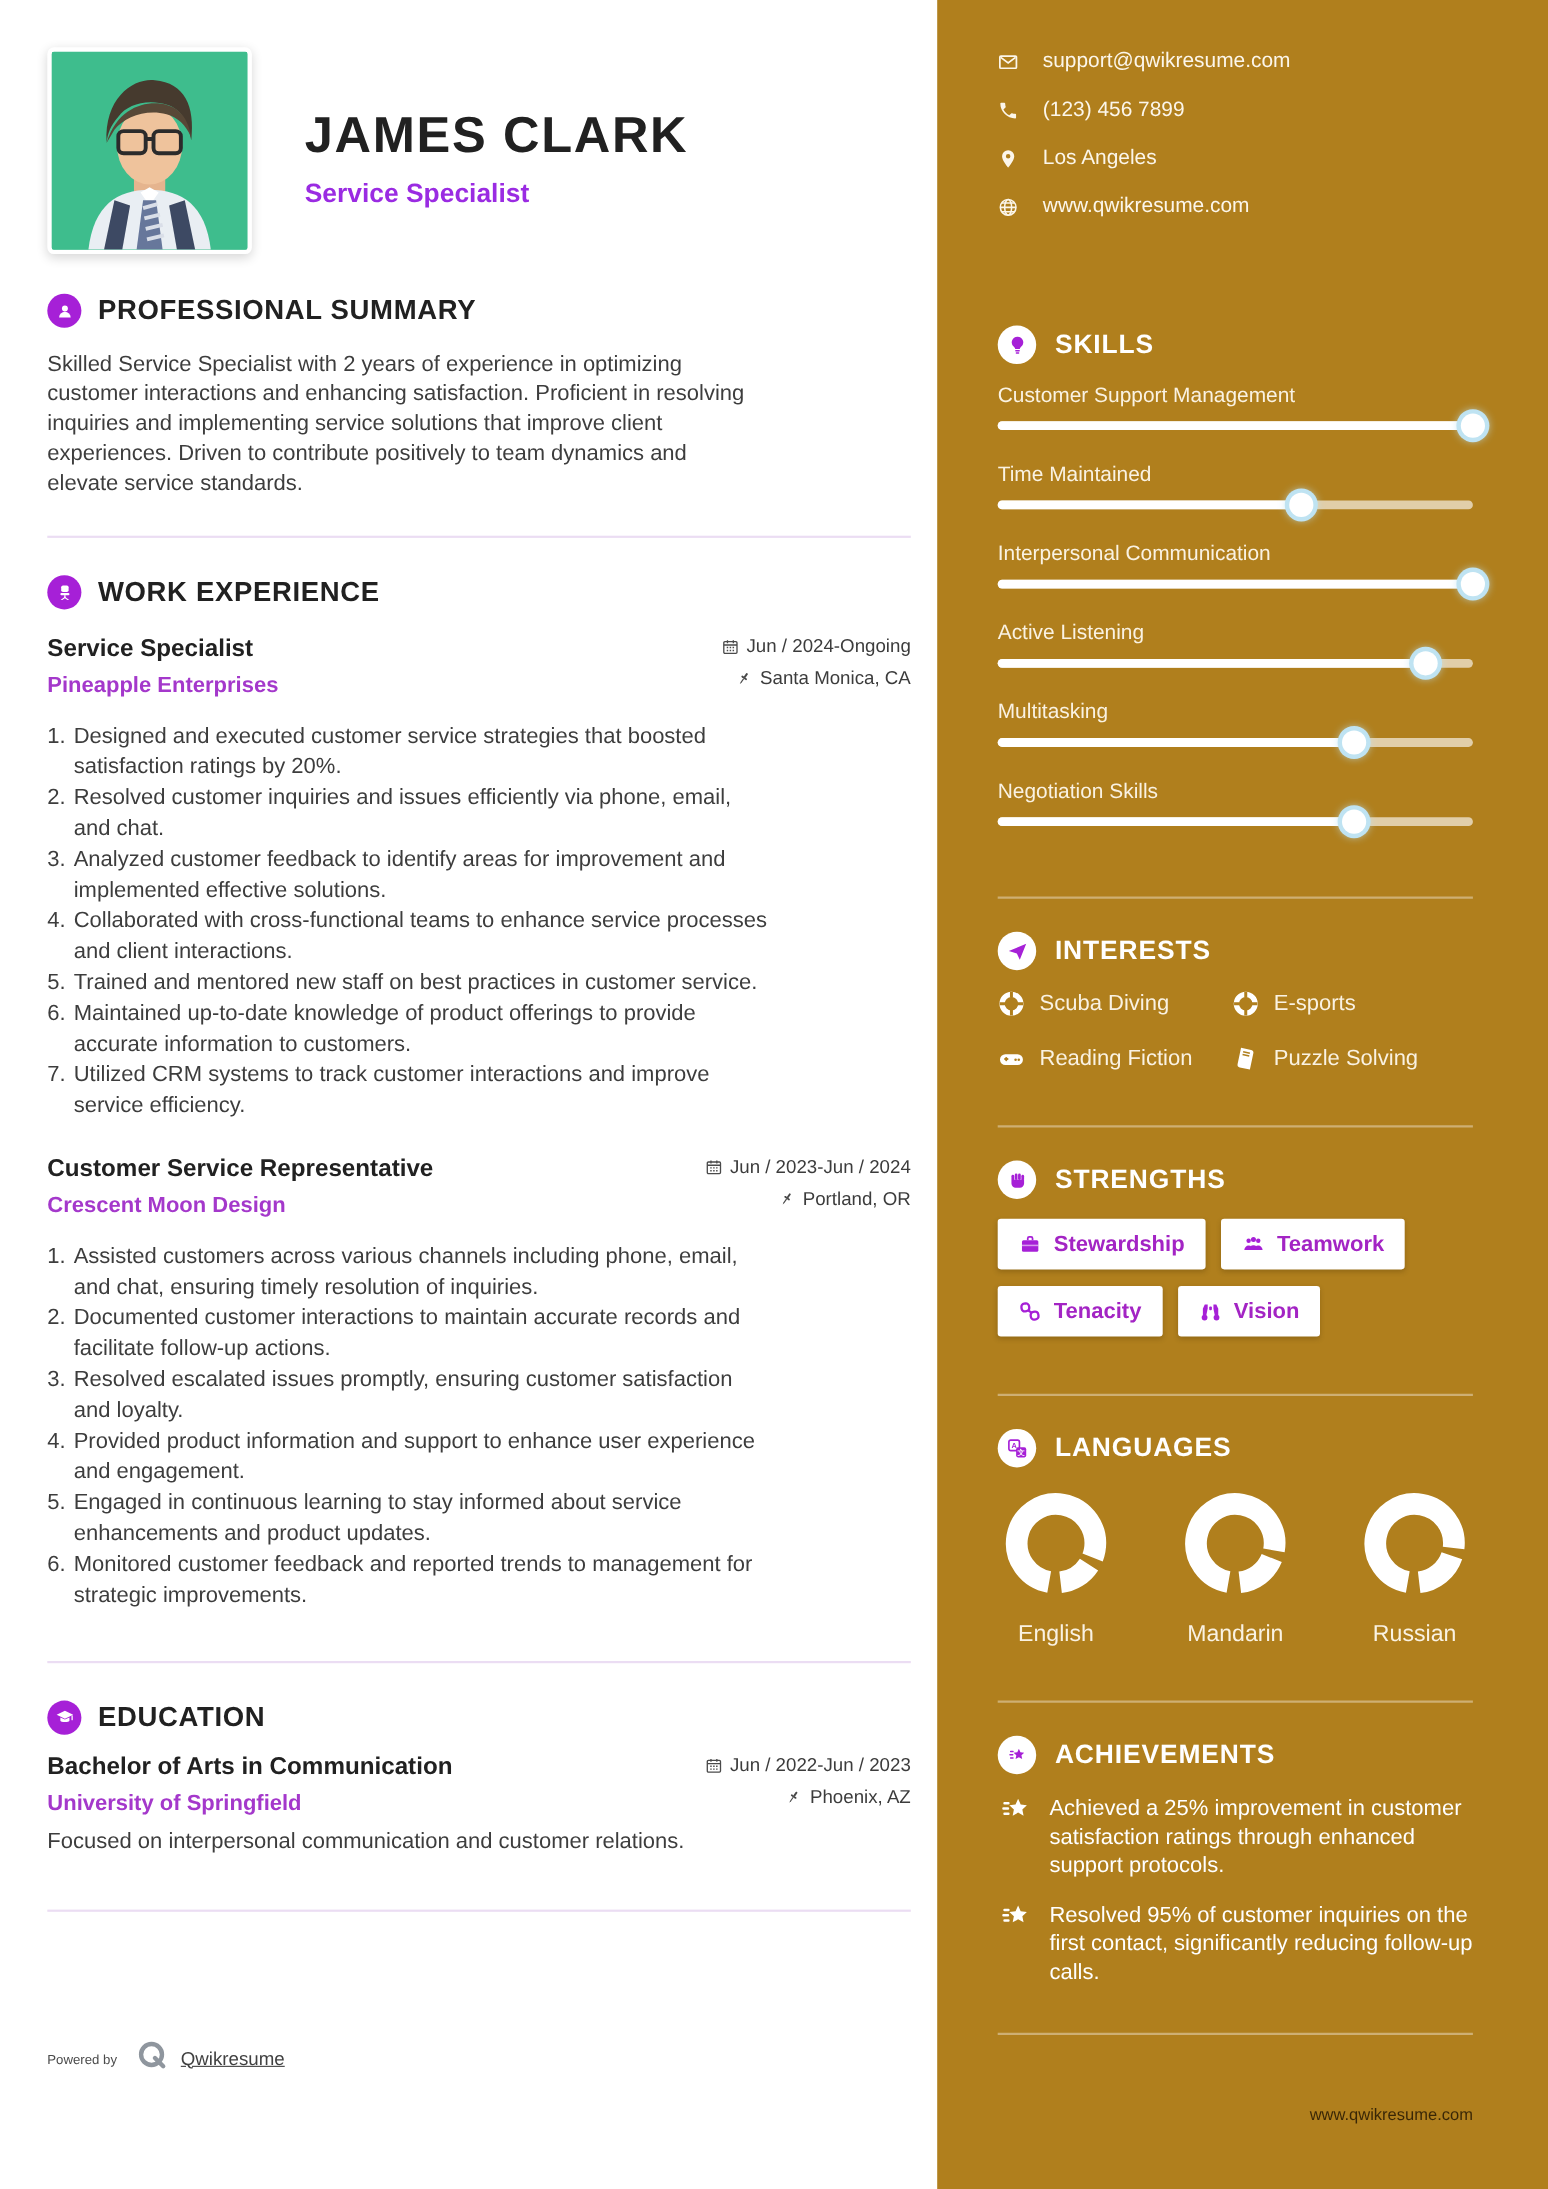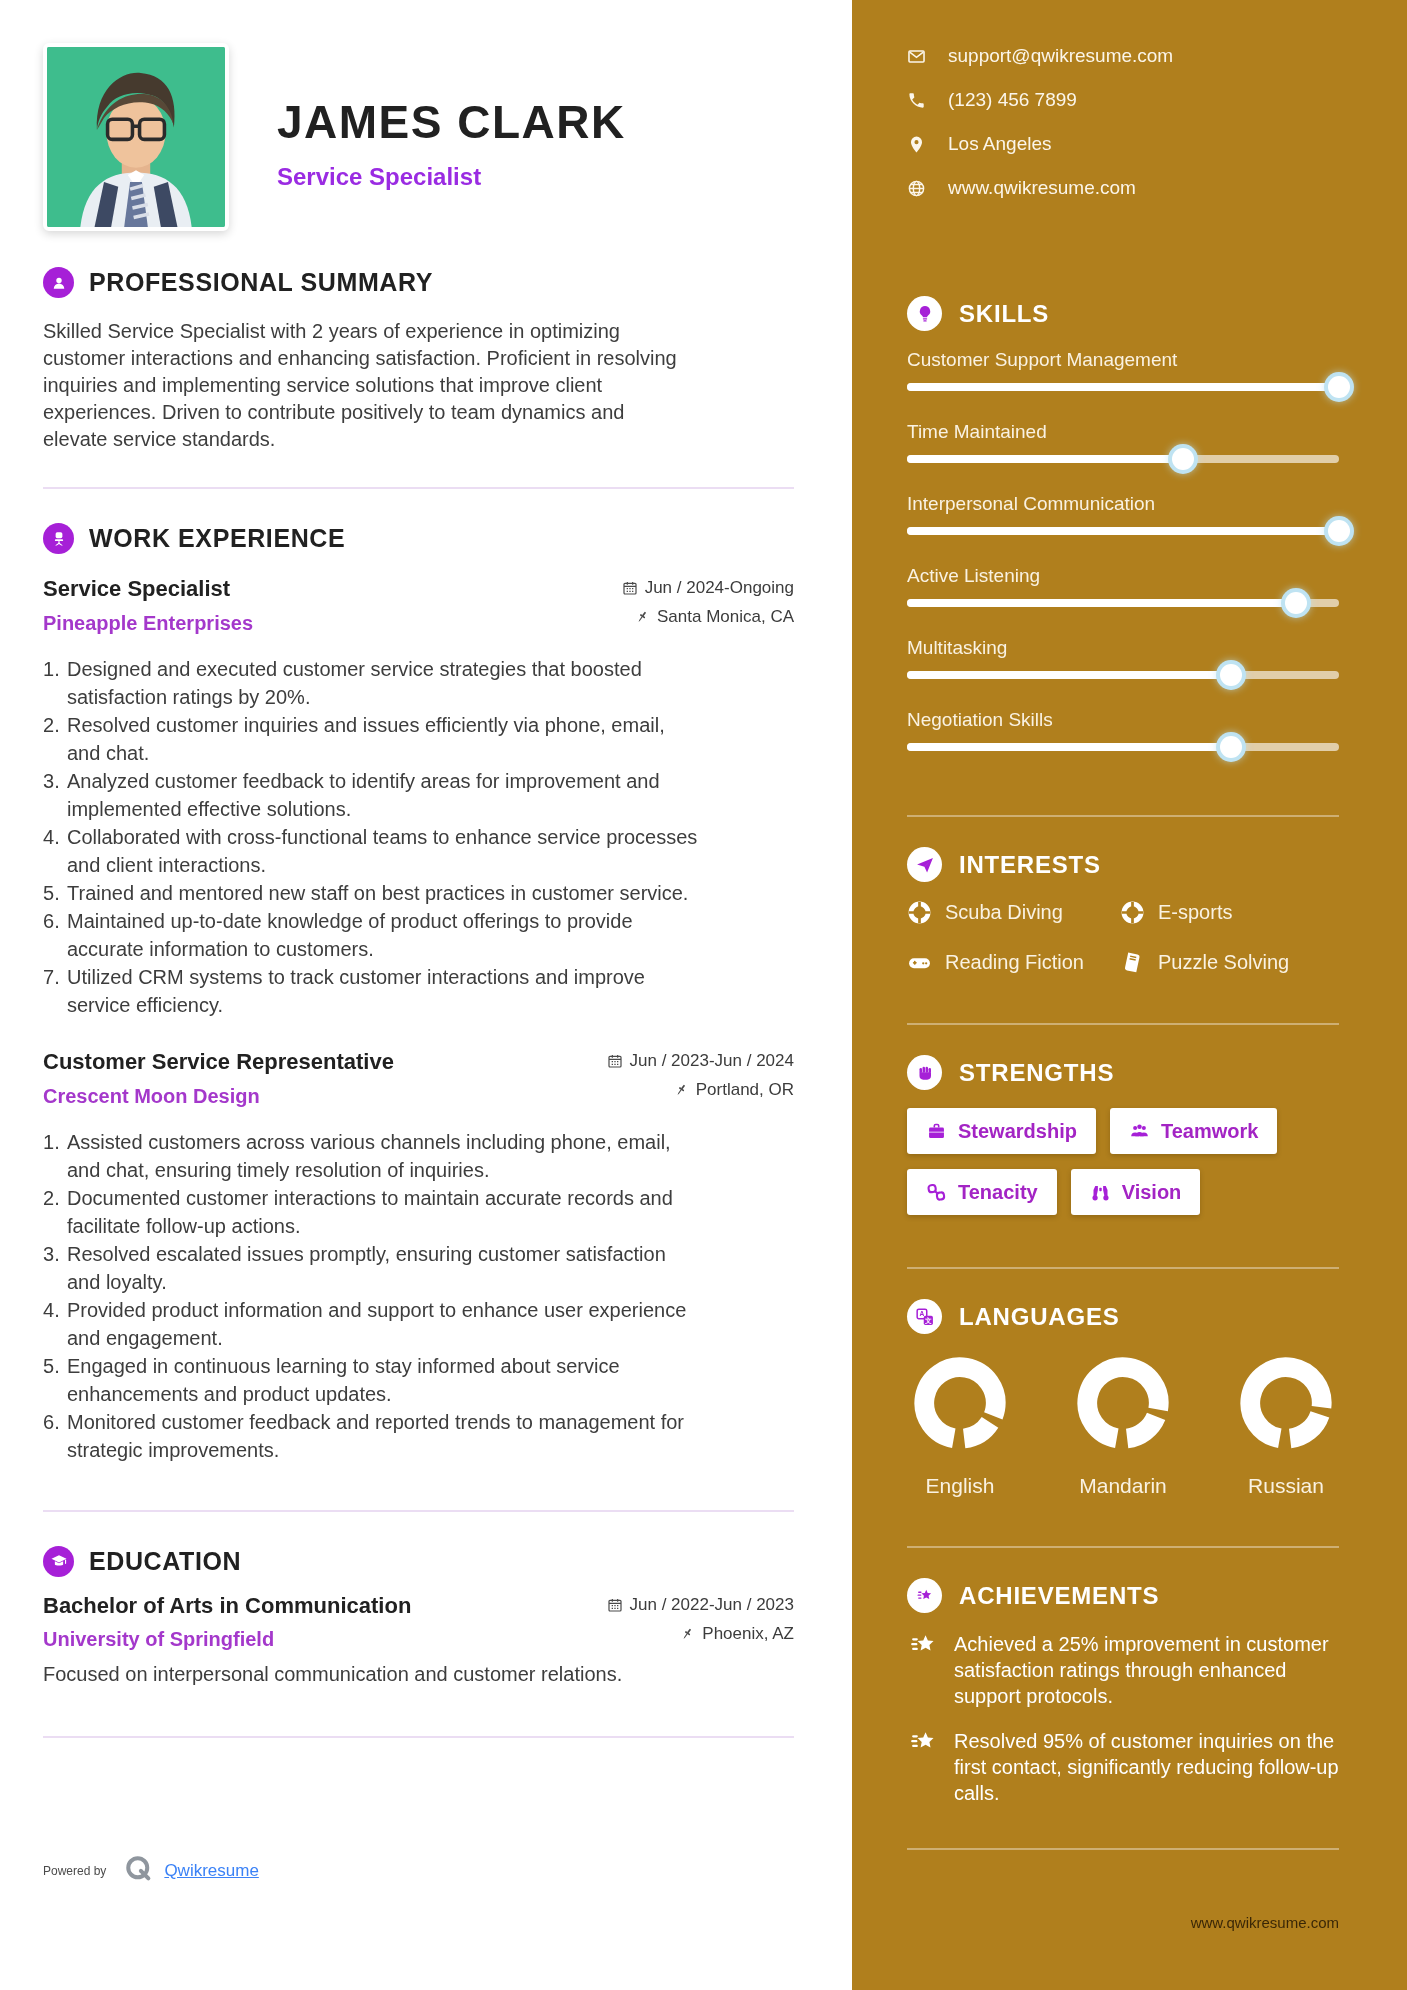--- a/index.html
+++ b/index.html
@@ -3,21 +3,21 @@
 <meta charset="utf-8">
 <style>
   * { margin:0; padding:0; box-sizing:border-box; }
   html,body { width:1407px; height:1990px; }
   body {
     font-family:"Liberation Sans", sans-serif;
     background:#ffffff; color:#333;
     display:flex; overflow:hidden; position:relative;
   }
   
-  .left { width:852px; padding:43px 58px 0 43px; background:#fff; display:flex; flex-direction:column; }
+  .left { width:852px; padding:43px 24px 0 43px; background:#fff; display:flex; flex-direction:column; }
   .id-row { display:flex; align-items:flex-start; }
   .photo-frame {
     width:186px; height:188px; border:4px solid #fff; border-radius:6px;
     box-shadow:0 3px 10px rgba(0,0,0,.16); overflow:hidden; flex:none; background:#3EBD8D;
   }
   .photo-frame svg { display:block; }
   .id-text { margin-left:48px; padding-top:52px; }
   .person-name { font-size:46px; font-weight:800; letter-spacing:1.5px; color:var(--text-dark); }
   .person-title { margin-top:14px; font-size:24px; font-weight:600; color:var(--subtitle-purple); }
 
@@ -51,21 +51,21 @@
 
   .edu-section { margin-top:34px; }
   .edu-head { display:flex; justify-content:space-between; align-items:flex-start; margin-top:16px; }
   .edu-degree { font-size:22px; font-weight:700; color:var(--text-dark); }
   .edu-school { margin-top:9px; font-size:20px; font-weight:600; color:var(--link-purple); }
   .edu-desc { margin-top:12px; font-size:20px; color:var(--text-body); }
 
   .l-footer { margin-top:116px; display:flex; align-items:center; padding-bottom:50px; }
   .powered-by { font-size:12px; color:#4b4b4b; }
   .q-logo { margin:0 10px 0 18px; }
-  .brand-link { font-size:17px; color:#3b82f6; text-decoration:underline; }
+  .brand-link { font-size:17px; color:#404040; text-decoration:underline; }
 
   
   .sidebar {
     width:555px; background:var(--gold); color:var(--sidebar-text);
     padding:45px 68px 30px 55px; display:flex; flex-direction:column;
   }
   .contact-list { display:flex; flex-direction:column; gap:22px; }
   .contact-row { display:flex; align-items:center; font-size:19px; color:#FCF6EA; }
   .contact-row svg { width:19px; height:19px; margin-right:22px; color:#FCF6EA; flex:none; }
 

